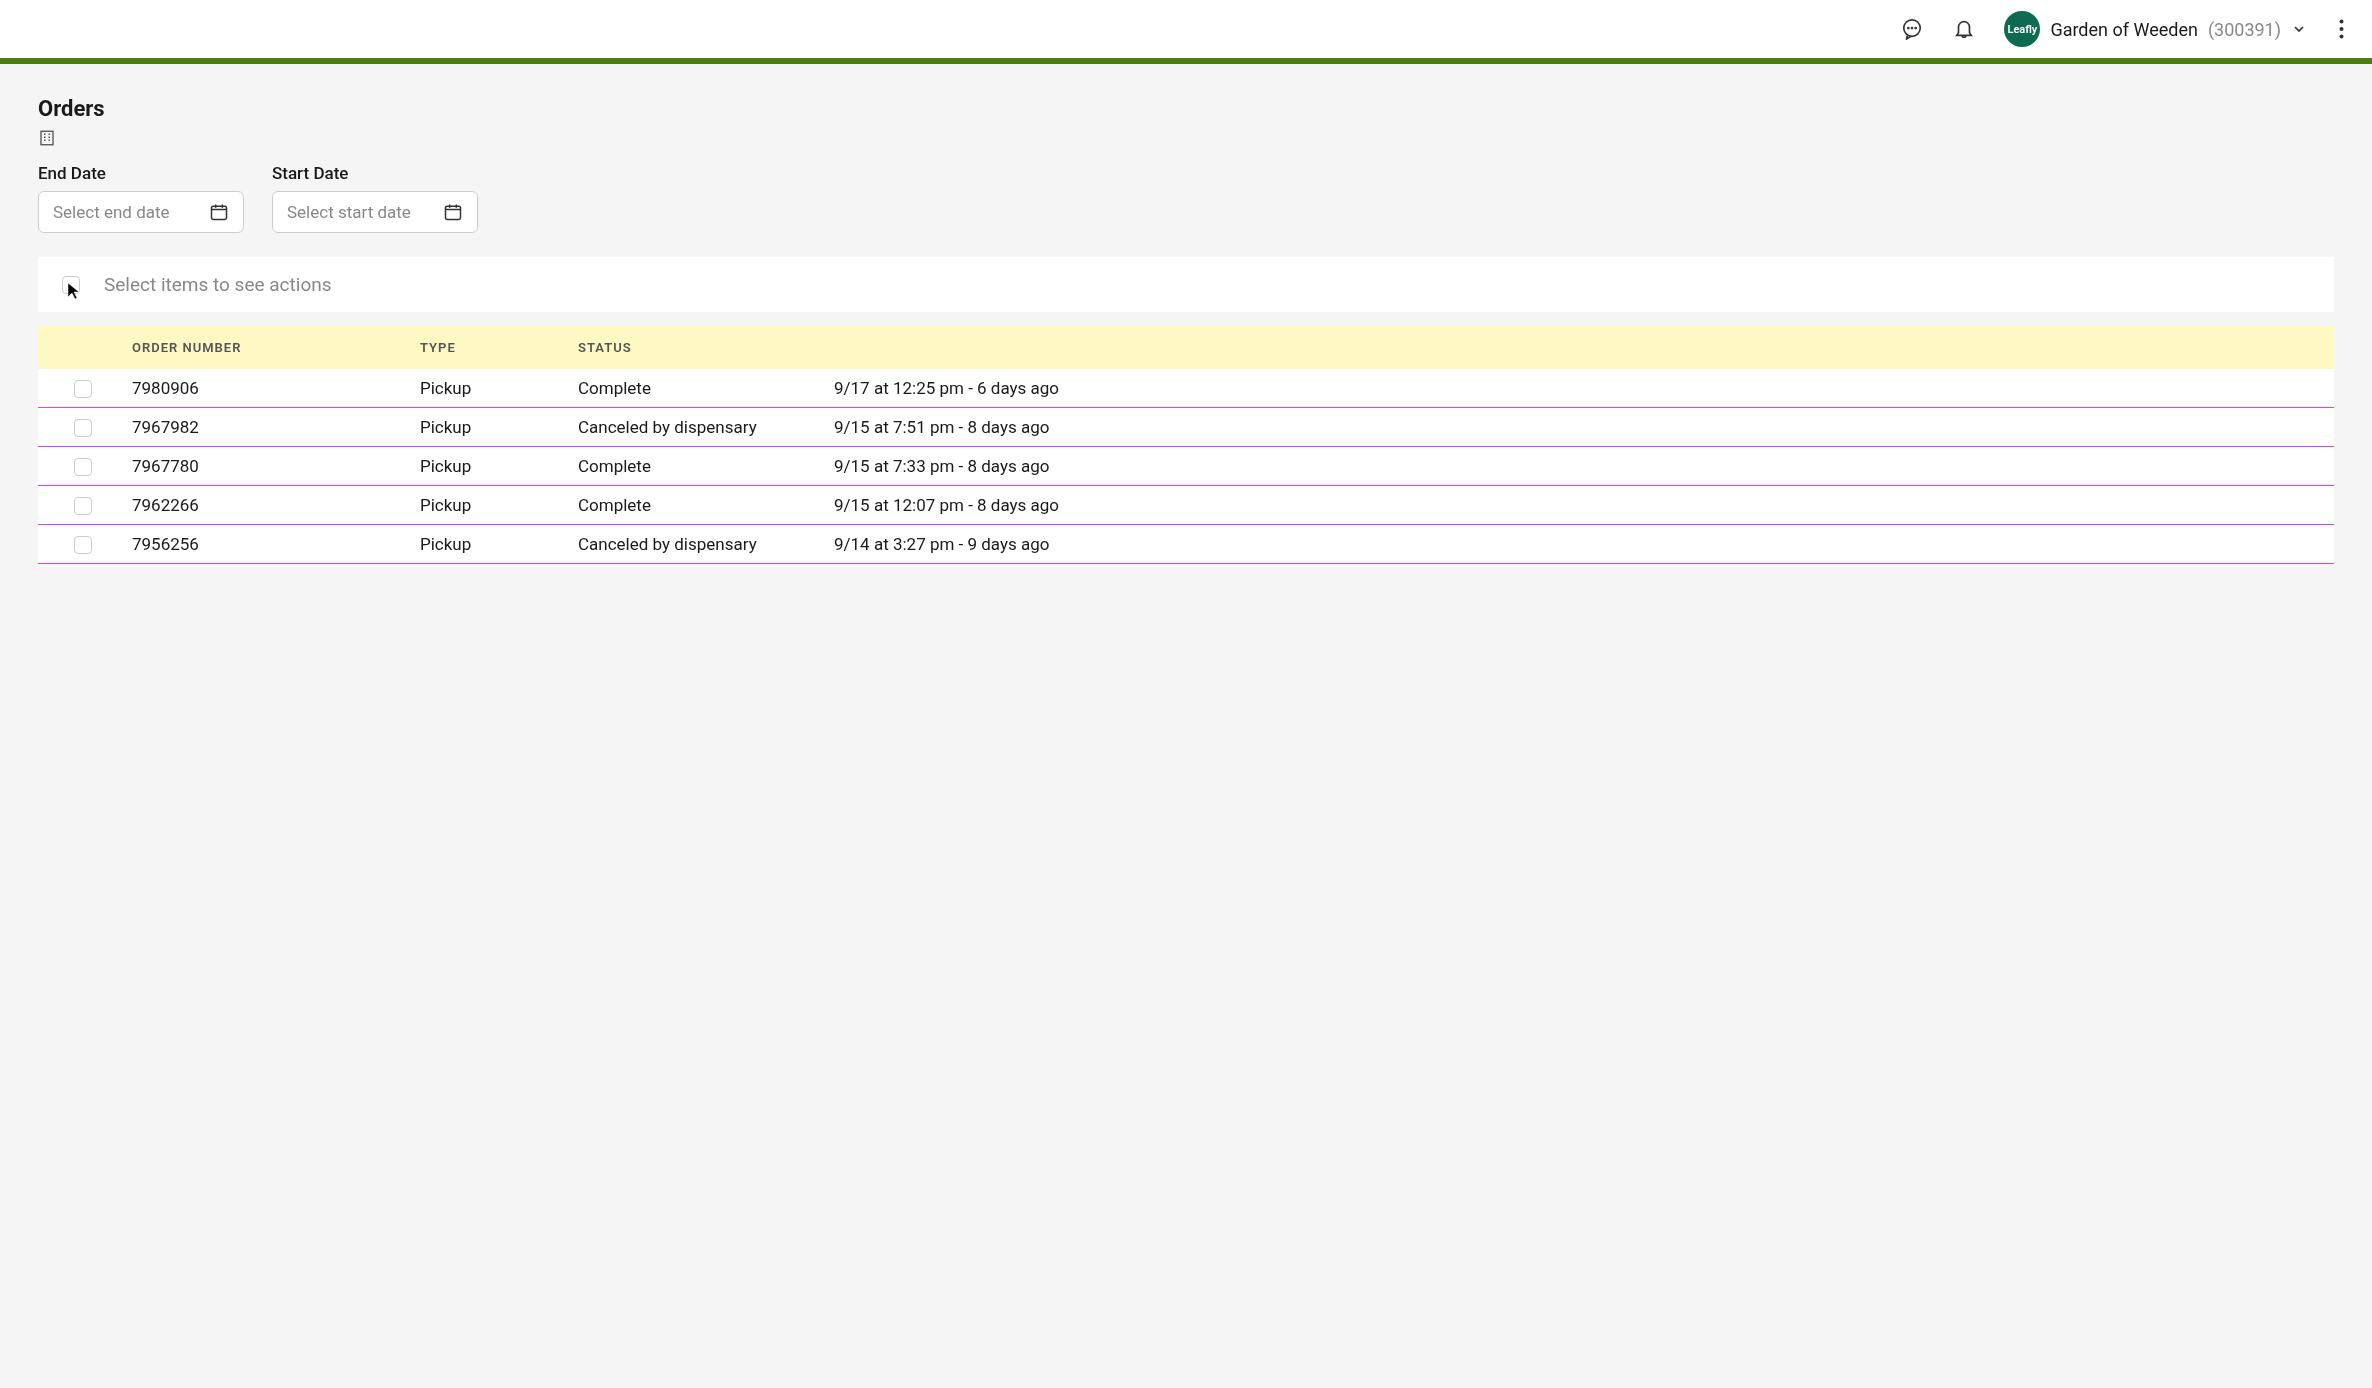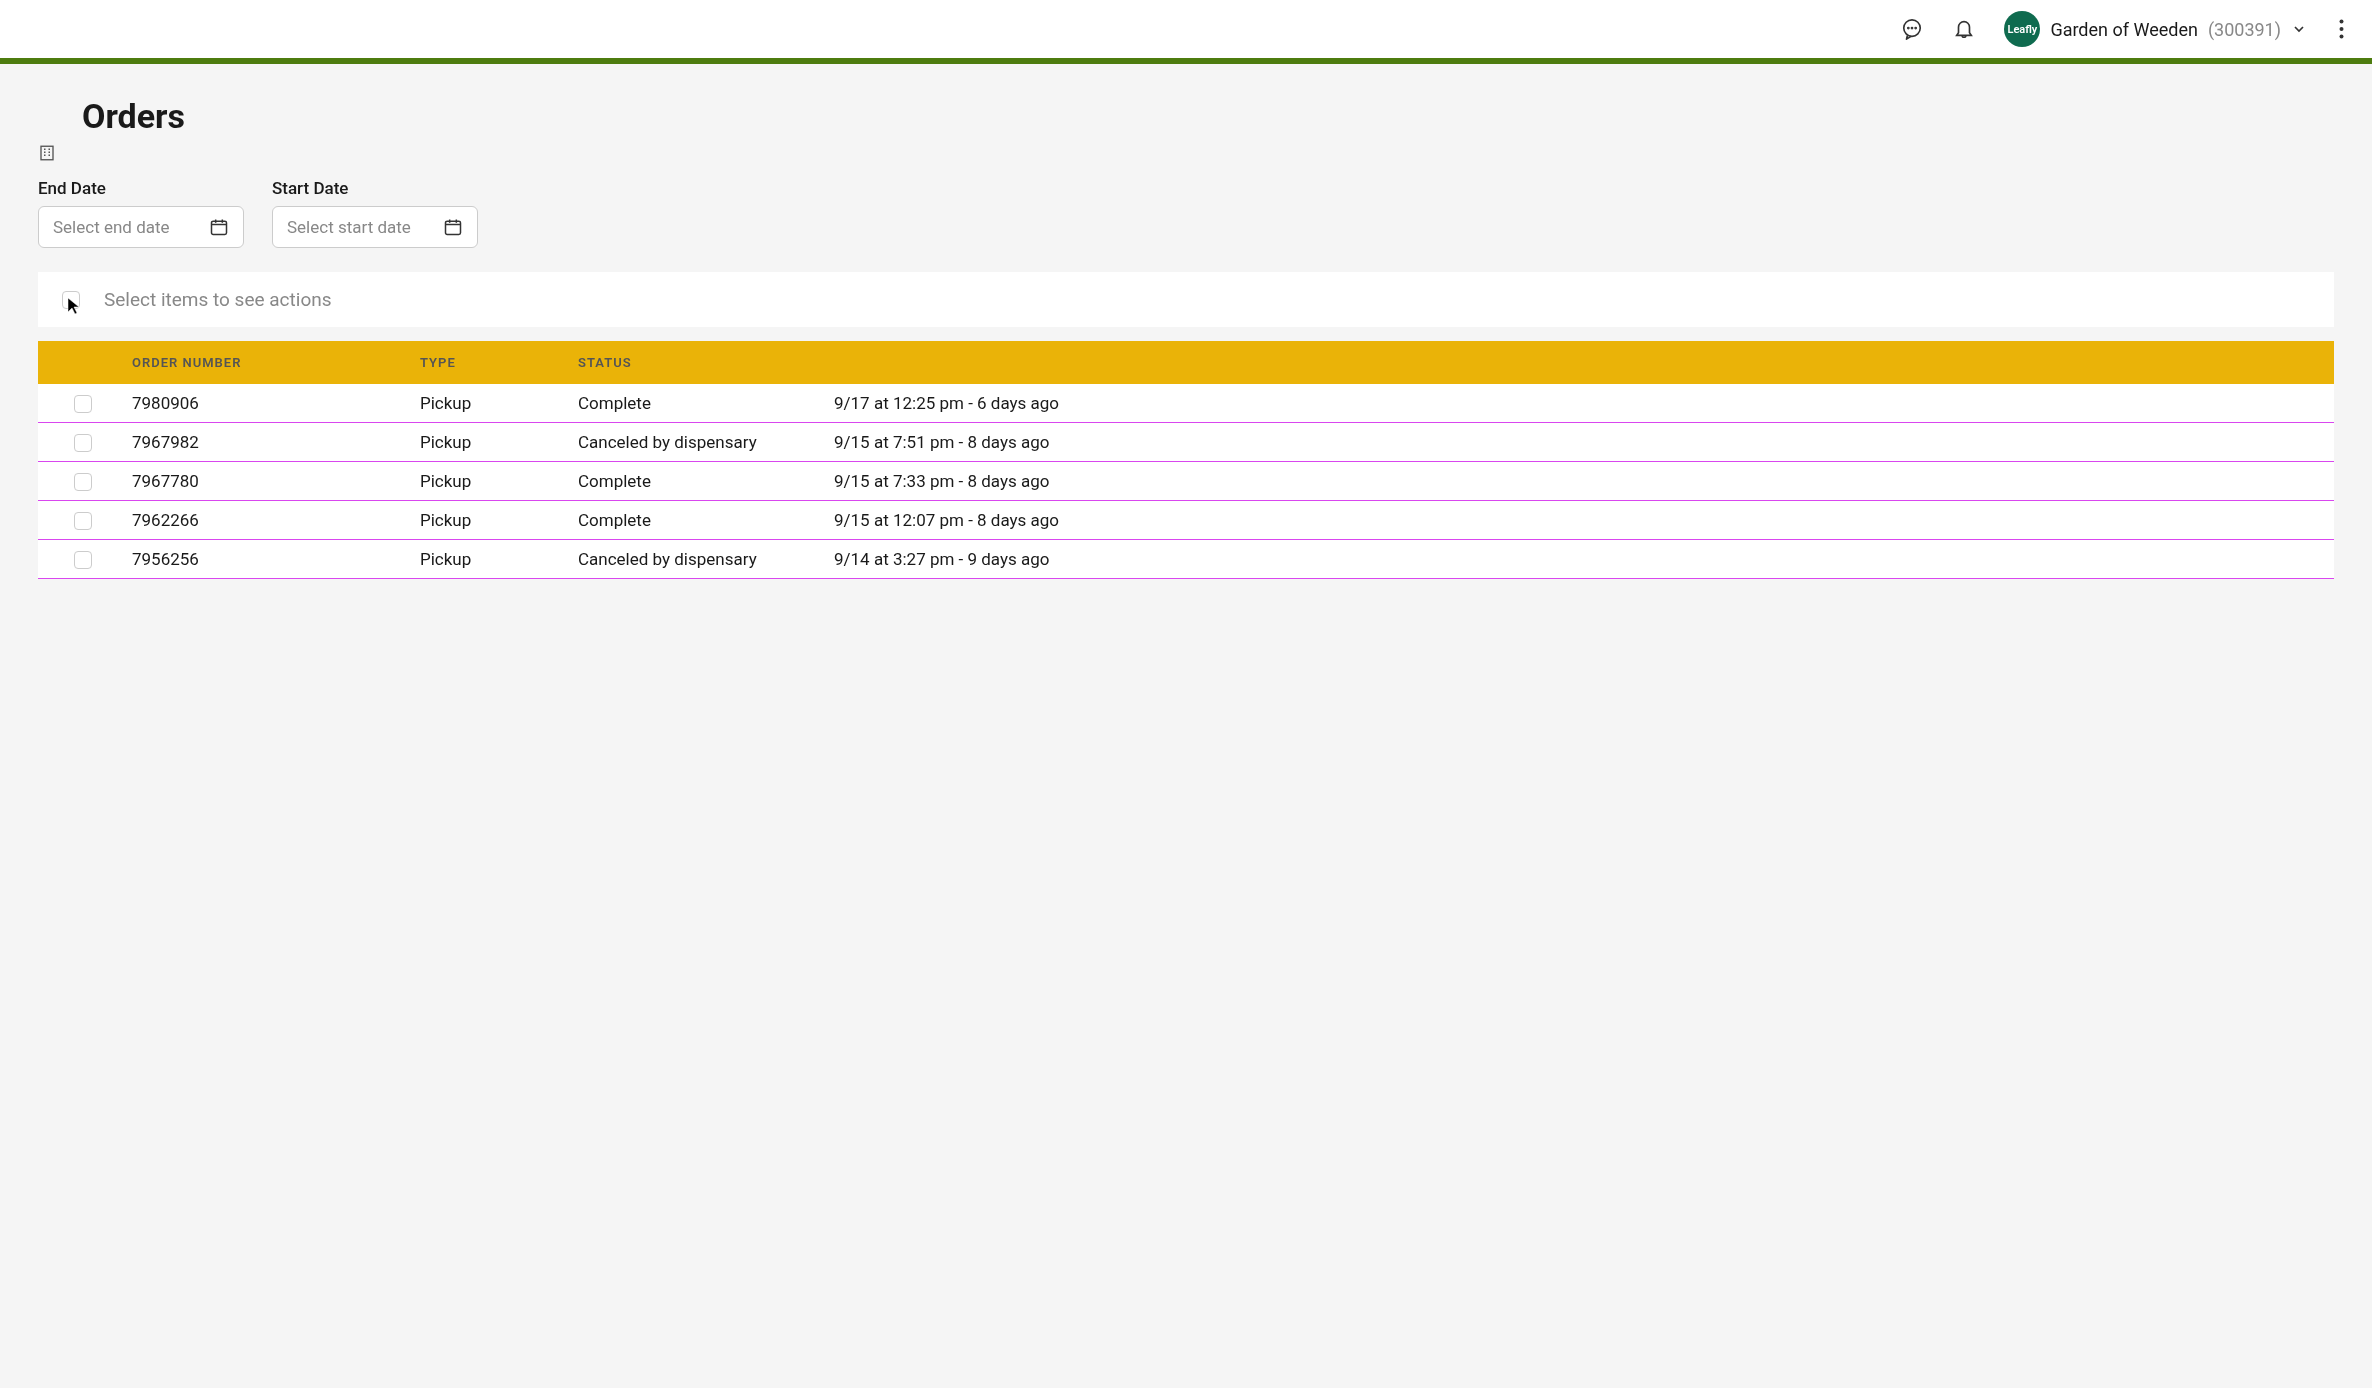--- a/index.html
+++ b/index.html
@@ -60,24 +60,23 @@
       cursor: pointer;
       padding: 4px;
       display: flex;
       align-items: center;
       justify-content: center;
     }
     .content {
       padding: 32px 38px;
     }
     .page-title {
-      font-size: 34px;
+      font-size: 22px;
       font-weight: 700;
       margin-bottom: 8px;
-      margin-left: 44px;
     }
     .building-icon-wrap {
       margin-bottom: 16px;
       color: #555;
     }
     .tabs-row {
       display: flex;
       align-items: center;
       justify-content: space-between;
       margin-bottom: 28px;
@@ -170,21 +169,21 @@
       left: 28px;
       top: 24px;
       pointer-events: none;
     }
     .table {
       background: #fff;
     }
     .table-header {
       display: flex;
       align-items: center;
-      background: #eab308;
+      background: #fef9c3;
       padding: 14px 24px;
       font-size: 13px;
       letter-spacing: 1px;
       color: #555;
       font-weight: 600;
       margin-top: 14px;
     }
     .col-check { width: 70px; }
     .col-order { width: 288px; }
     .col-type { width: 158px; }

